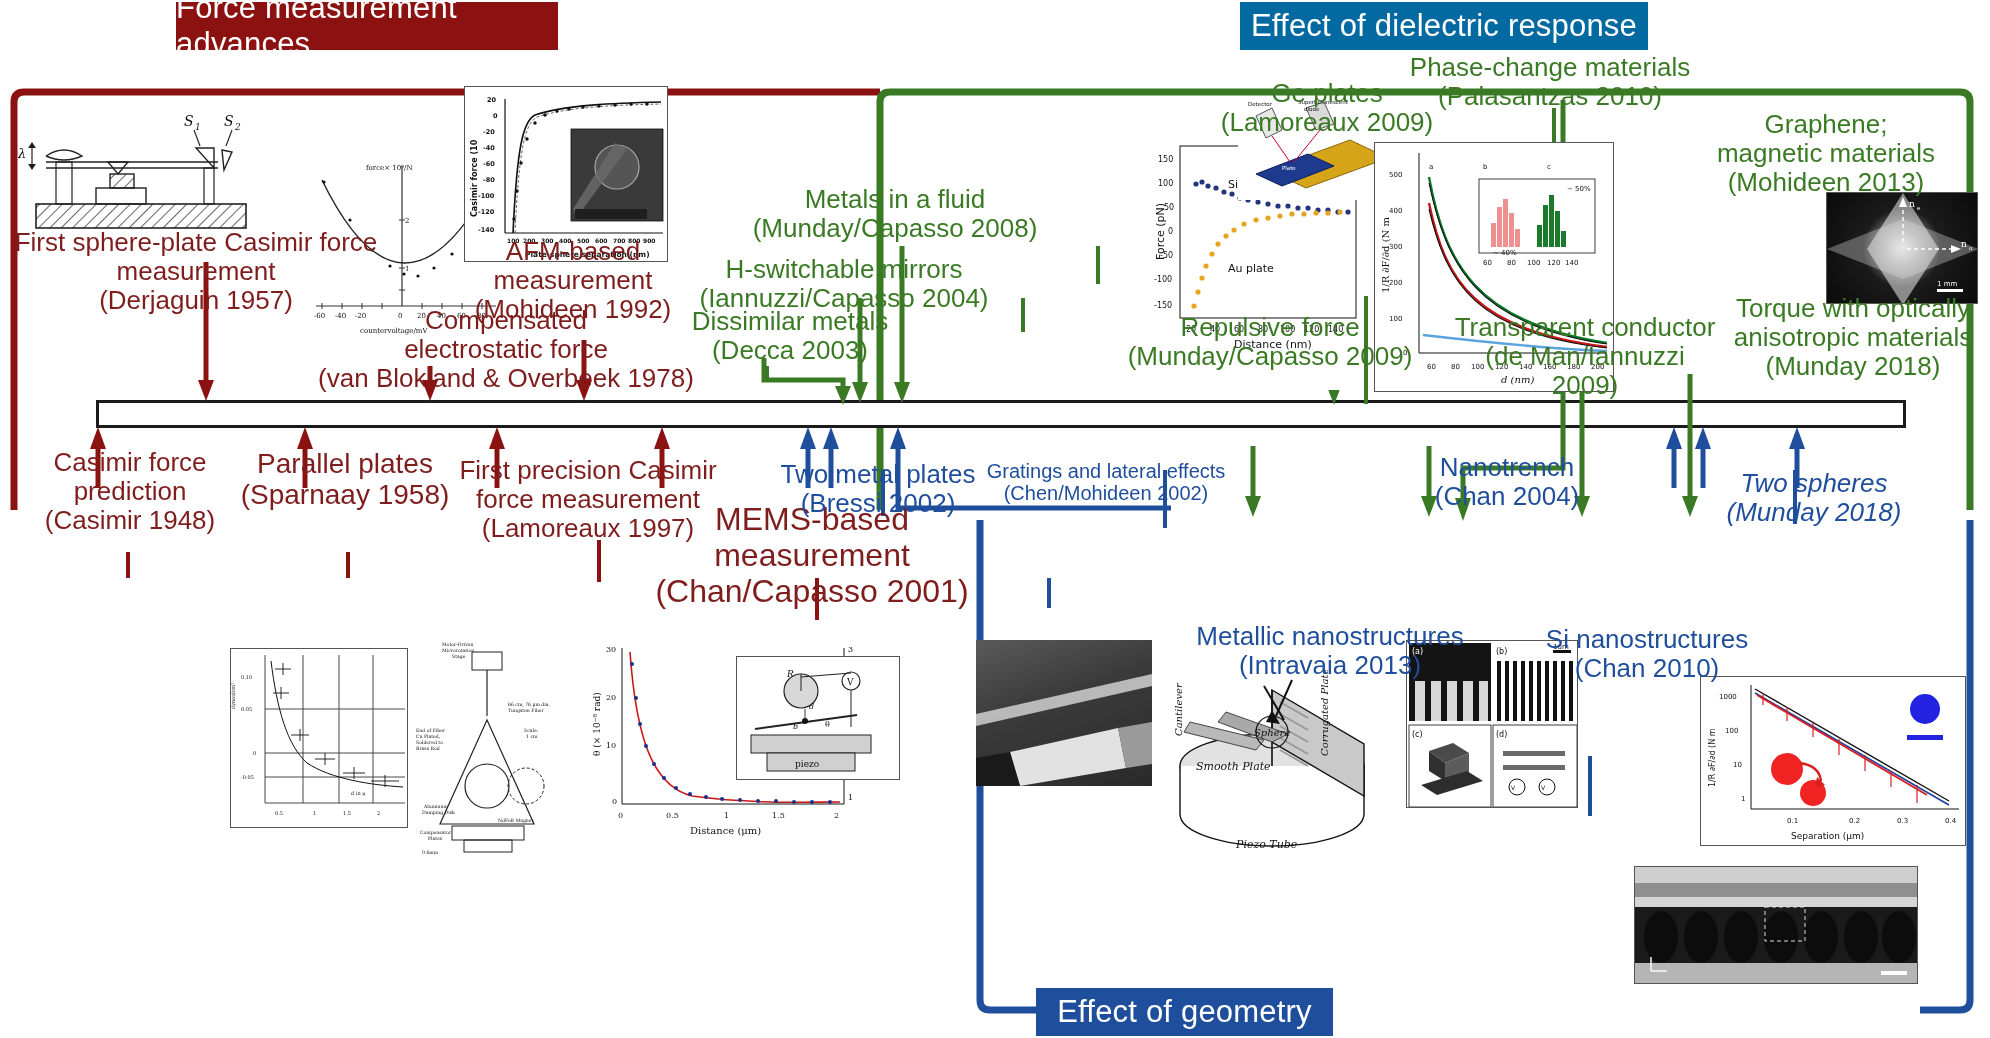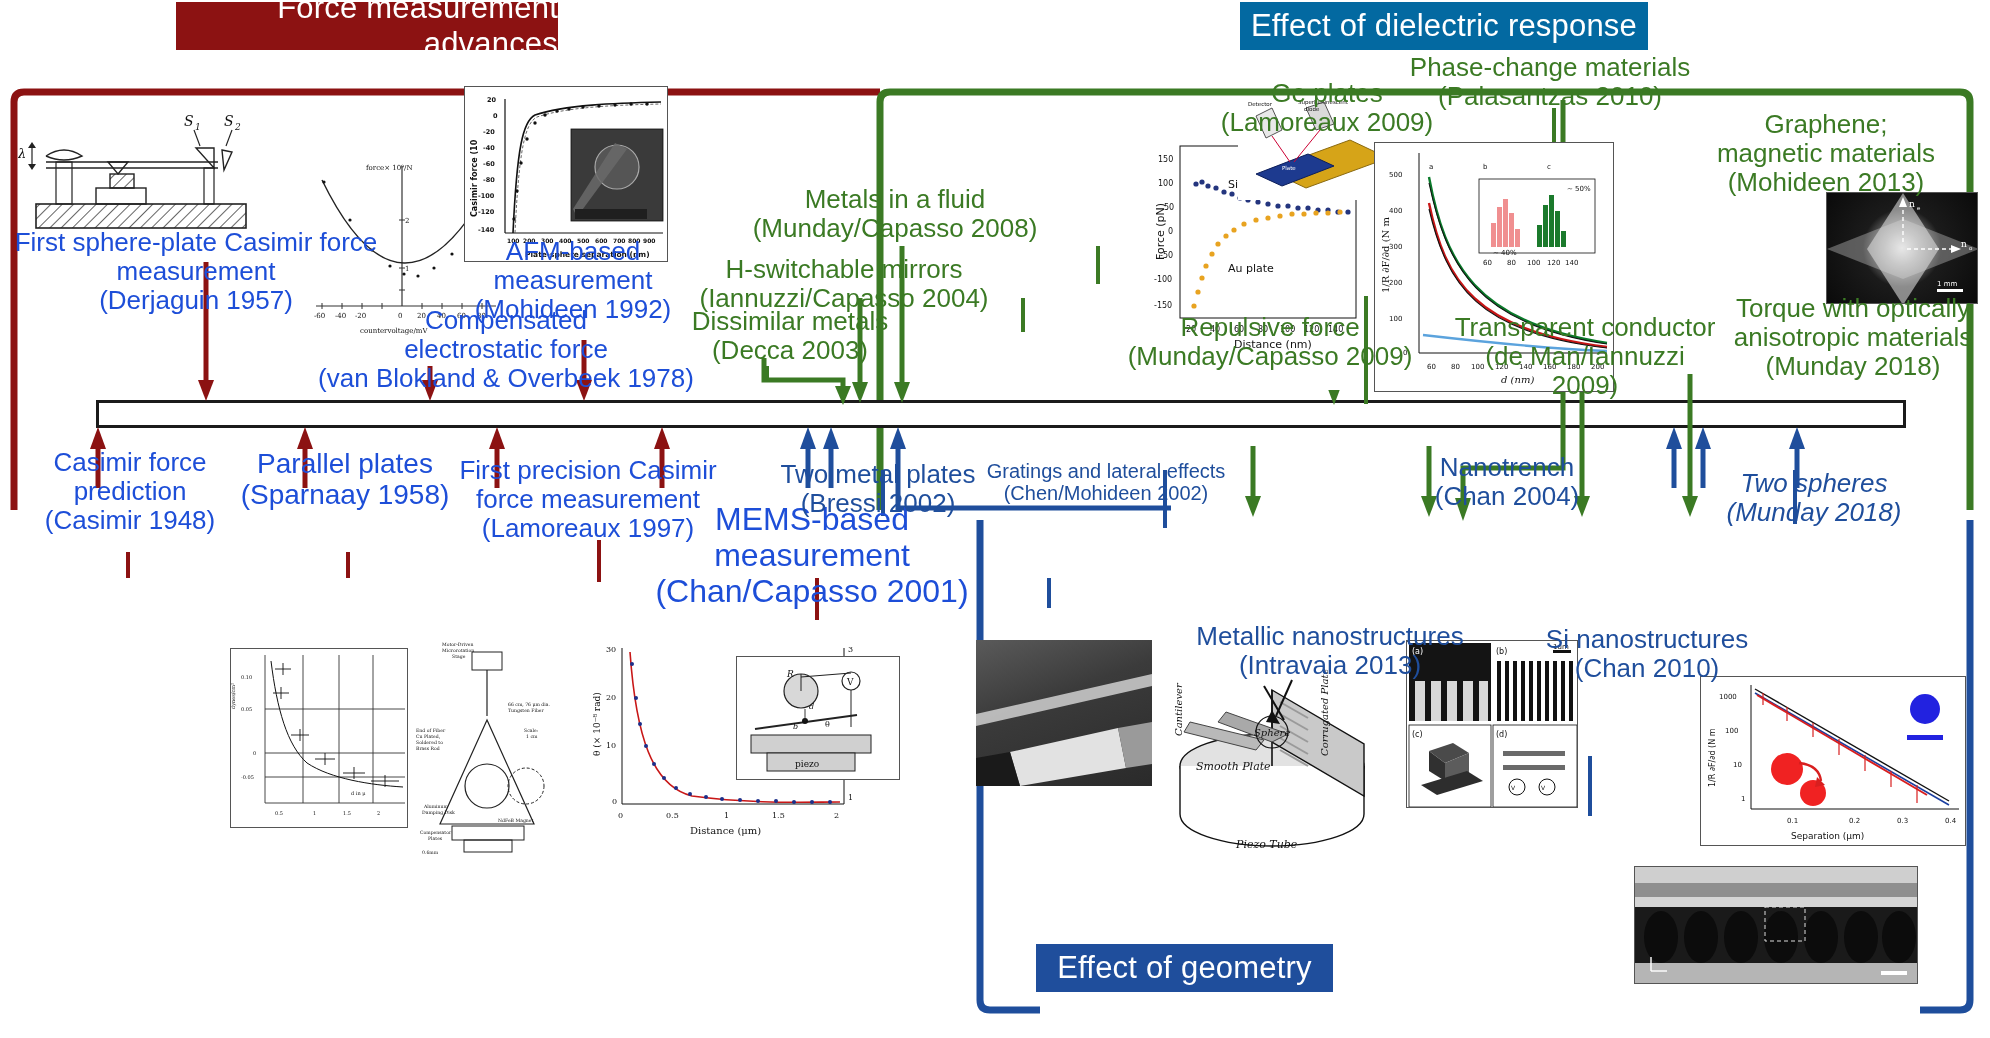--- a/index.html
+++ b/index.html
@@ -1,20 +1,20 @@
 <!DOCTYPE html>
 <html><head>
 <meta charset="utf-8">
 <style>
   html,body{margin:0;padding:0;background:#ffffff;}
   body{width:1990px;height:1038px;position:relative;overflow:hidden;
        font-family:"Liberation Sans","DejaVu Sans",sans-serif;}
   .abs{position:absolute;}
   .cap{position:absolute;text-align:center;line-height:1.12;white-space:pre-line;}
-  .red{color:#1d4ed8;}
+  .red{color:#7f1d1d;}
   .grn{color:#3B7A24;}
   .blu{color:#1F4E9C;}
 
   
   .banner{position:absolute;color:#fff;font-size:31px;letter-spacing:.2px;
           display:flex;align-items:center;justify-content:center;}
   .banner-red{background:#8C1212;}
   .banner-grn{background:#0369a1;}
   .banner-blu{background:#1F4E9C;}
 
@@ -28,29 +28,29 @@
   
   .arrow{position:absolute;}
 
   
   .fig{position:absolute;background:#ffffff;overflow:hidden;}
   .fig-bordered{border:1px solid #555;box-sizing:border-box;}
 </style>
 </head>
 <body>
 
-<div class="banner banner-red" style="left:176px;top:2px;width:382px;height:48px;text-align:right;">
+<div class="banner banner-red" style="left:176px;top:2px;width:382px;height:48px;">
   <span>Force measurement advances</span>
 </div>
 
 <div class="banner banner-grn" style="left:1240px;top:2px;width:408px;height:48px;">
   <span>Effect of dielectric response</span>
 </div>
 
-<div class="banner banner-blu" style="left:1036px;top:944px;width:297px;height:48px;">
+<div class="banner banner-blu" style="left:1036px;top:988px;width:297px;height:48px;">
   <span>Effect of geometry</span>
 </div>
 
 <svg class="bracket" style="left:0px;top:40px;" width="900" height="480">
   <path d="M 14 470 L 14 62 Q 14 52 24 52 L 880 52" fill="none" stroke="#8C1212" stroke-width="7"></path>
 </svg>
 
 <svg class="bracket" style="left:860px;top:40px;" width="1130" height="480">
   <path d="M 20 470 L 20 62 Q 20 52 30 52 L 1100 52 Q 1110 52 1110 62 L 1110 470" fill="none" stroke="#3B7A24" stroke-width="7"></path>
 </svg>

